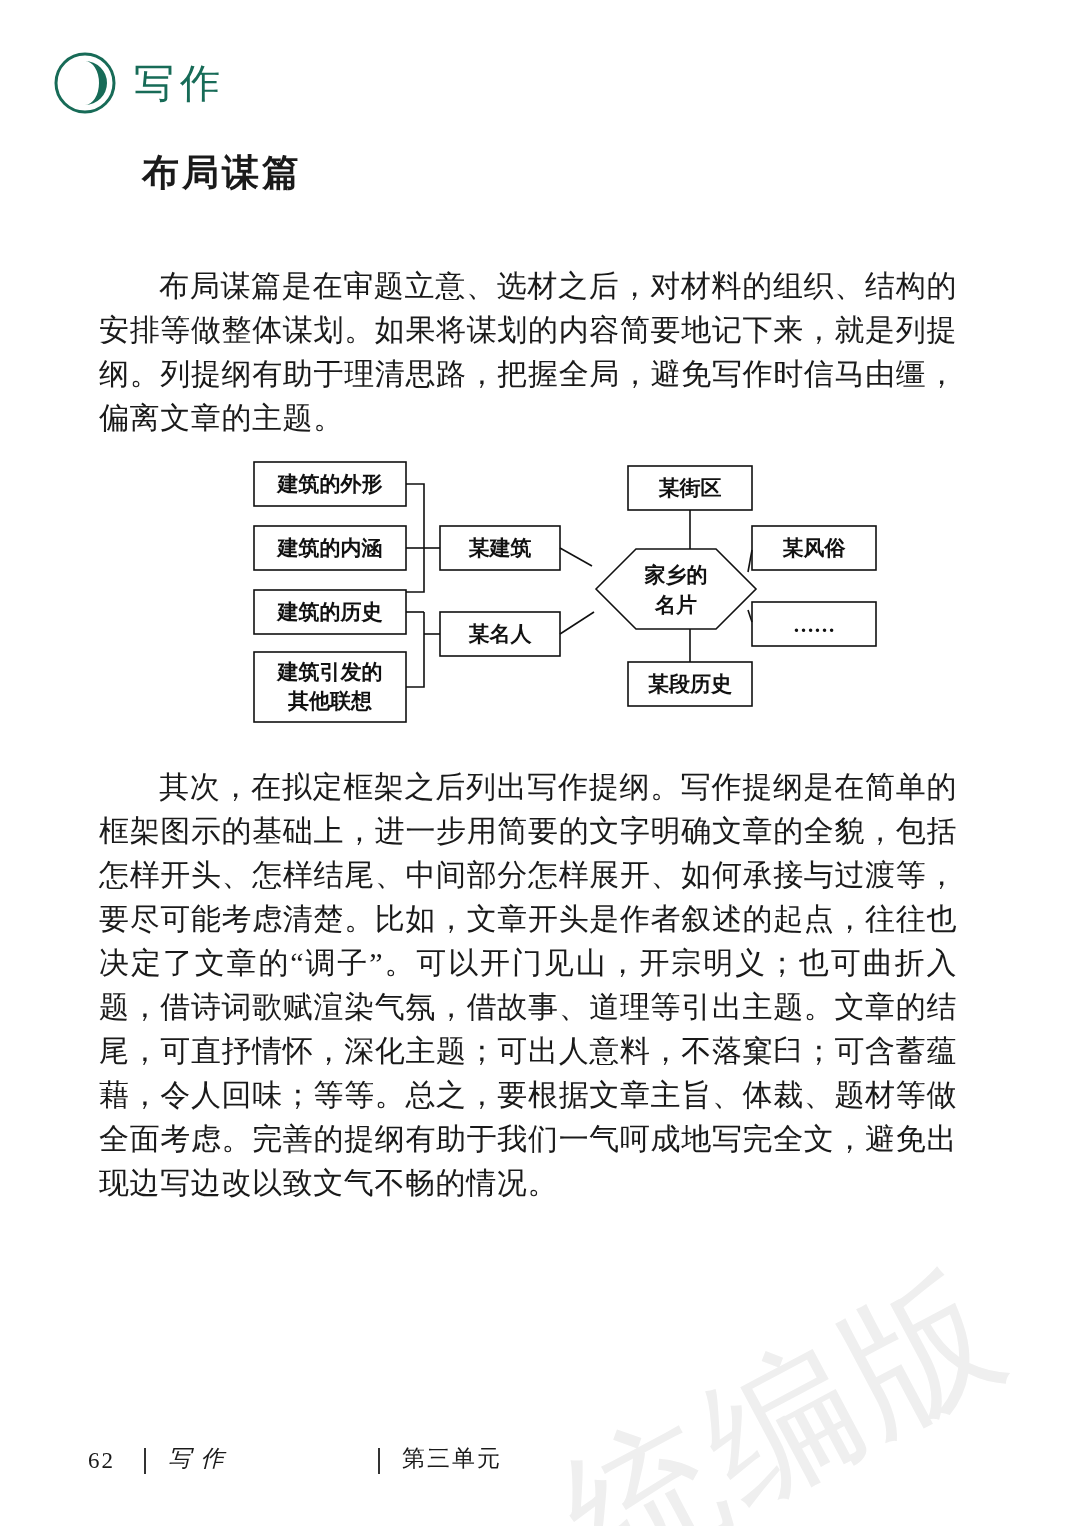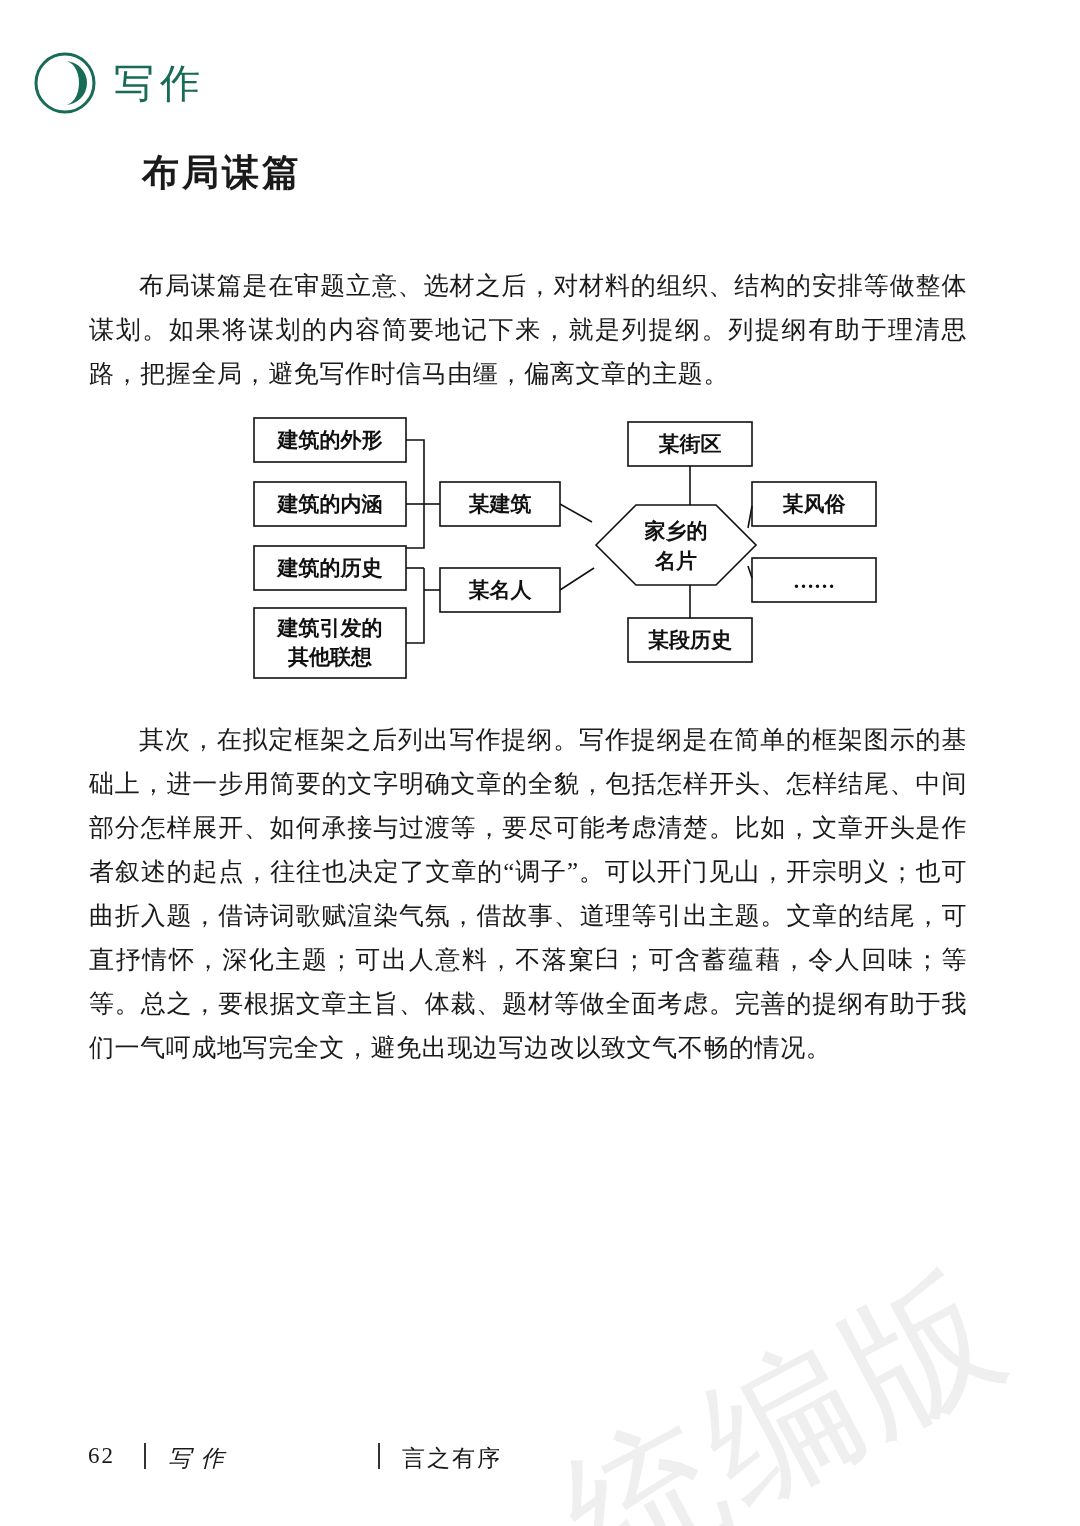--- a/index.html
+++ b/index.html
@@ -36,21 +36,21 @@
     white-space: nowrap;
     user-select: none;
     pointer-events: none;
     z-index: 0;
   }
 
   
   .header {
     position: absolute;
     top: 52px;
-    left: 34px;
+    left: 54px;
     display: flex;
     align-items: center;
     gap: 18px;
     z-index: 2;
   }
   .header-mark {
     width: 62px;
     height: 62px;
   }
   .header-title {
@@ -70,25 +70,25 @@
     z-index: 2;
   }
   .doc-title {
     font-size: 37px;
     font-weight: bold;
     letter-spacing: 3px;
     margin: 18px 0 0 54px;
     font-family: Liberation Serif, serif;
   }
   .para {
-    font-size: 25px;
+    font-size: 30px;
     line-height: 44px;
     text-align: justify;
     text-indent: 2em;
-    margin: 1px;
+    margin: 11px;
     letter-spacing: 0.6px;
   }
   .para.first { margin-top: 66px; }
 
   
   .diagram {
     position: relative;
     width: 880px;
     height: 300px;
     margin: 14px 0 8px 0;
@@ -101,21 +101,21 @@
     fill: #111;
   }
 
   
   .footer {
     position: absolute;
     left: 88px;
     bottom: 52px;
     width: 880px;
     display: flex;
-    align-items: flex-start;
+    align-items: flex-end;
     font-size: 23px;
     letter-spacing: 2px;
     z-index: 2;
   }
   .footer .pagenum { width: 56px; }
   .footer .divider {
     width: 2px;
     height: 26px;
     background: #333;
     margin: 0 22px 0 0;
@@ -209,16 +209,16 @@
     </div>
 
     <p class="para">其次，在拟定框架之后列出写作提纲。写作提纲是在简单的框架图示的基础上，进一步用简要的文字明确文章的全貌，包括怎样开头、怎样结尾、中间部分怎样展开、如何承接与过渡等，要尽可能考虑清楚。比如，文章开头是作者叙述的起点，往往也决定了文章的“调子”。可以开门见山，开宗明义；也可曲折入题，借诗词歌赋渲染气氛，借故事、道理等引出主题。文章的结尾，可直抒情怀，深化主题；可出人意料，不落窠臼；可含蓄蕴藉，令人回味；等等。总之，要根据文章主旨、体裁、题材等做全面考虑。完善的提纲有助于我们一气呵成地写完全文，避免出现边写边改以致文气不畅的情况。</p>
   </div>
 
   <div class="footer">
     <span class="pagenum">62</span>
     <span class="divider"></span>
     <span class="sect1">写  作</span>
     <span class="divider2"></span>
-    <span>言之有序</span>
+    <span>第三单元</span>
   </div>
 
 </div>
 
 </body></html>

